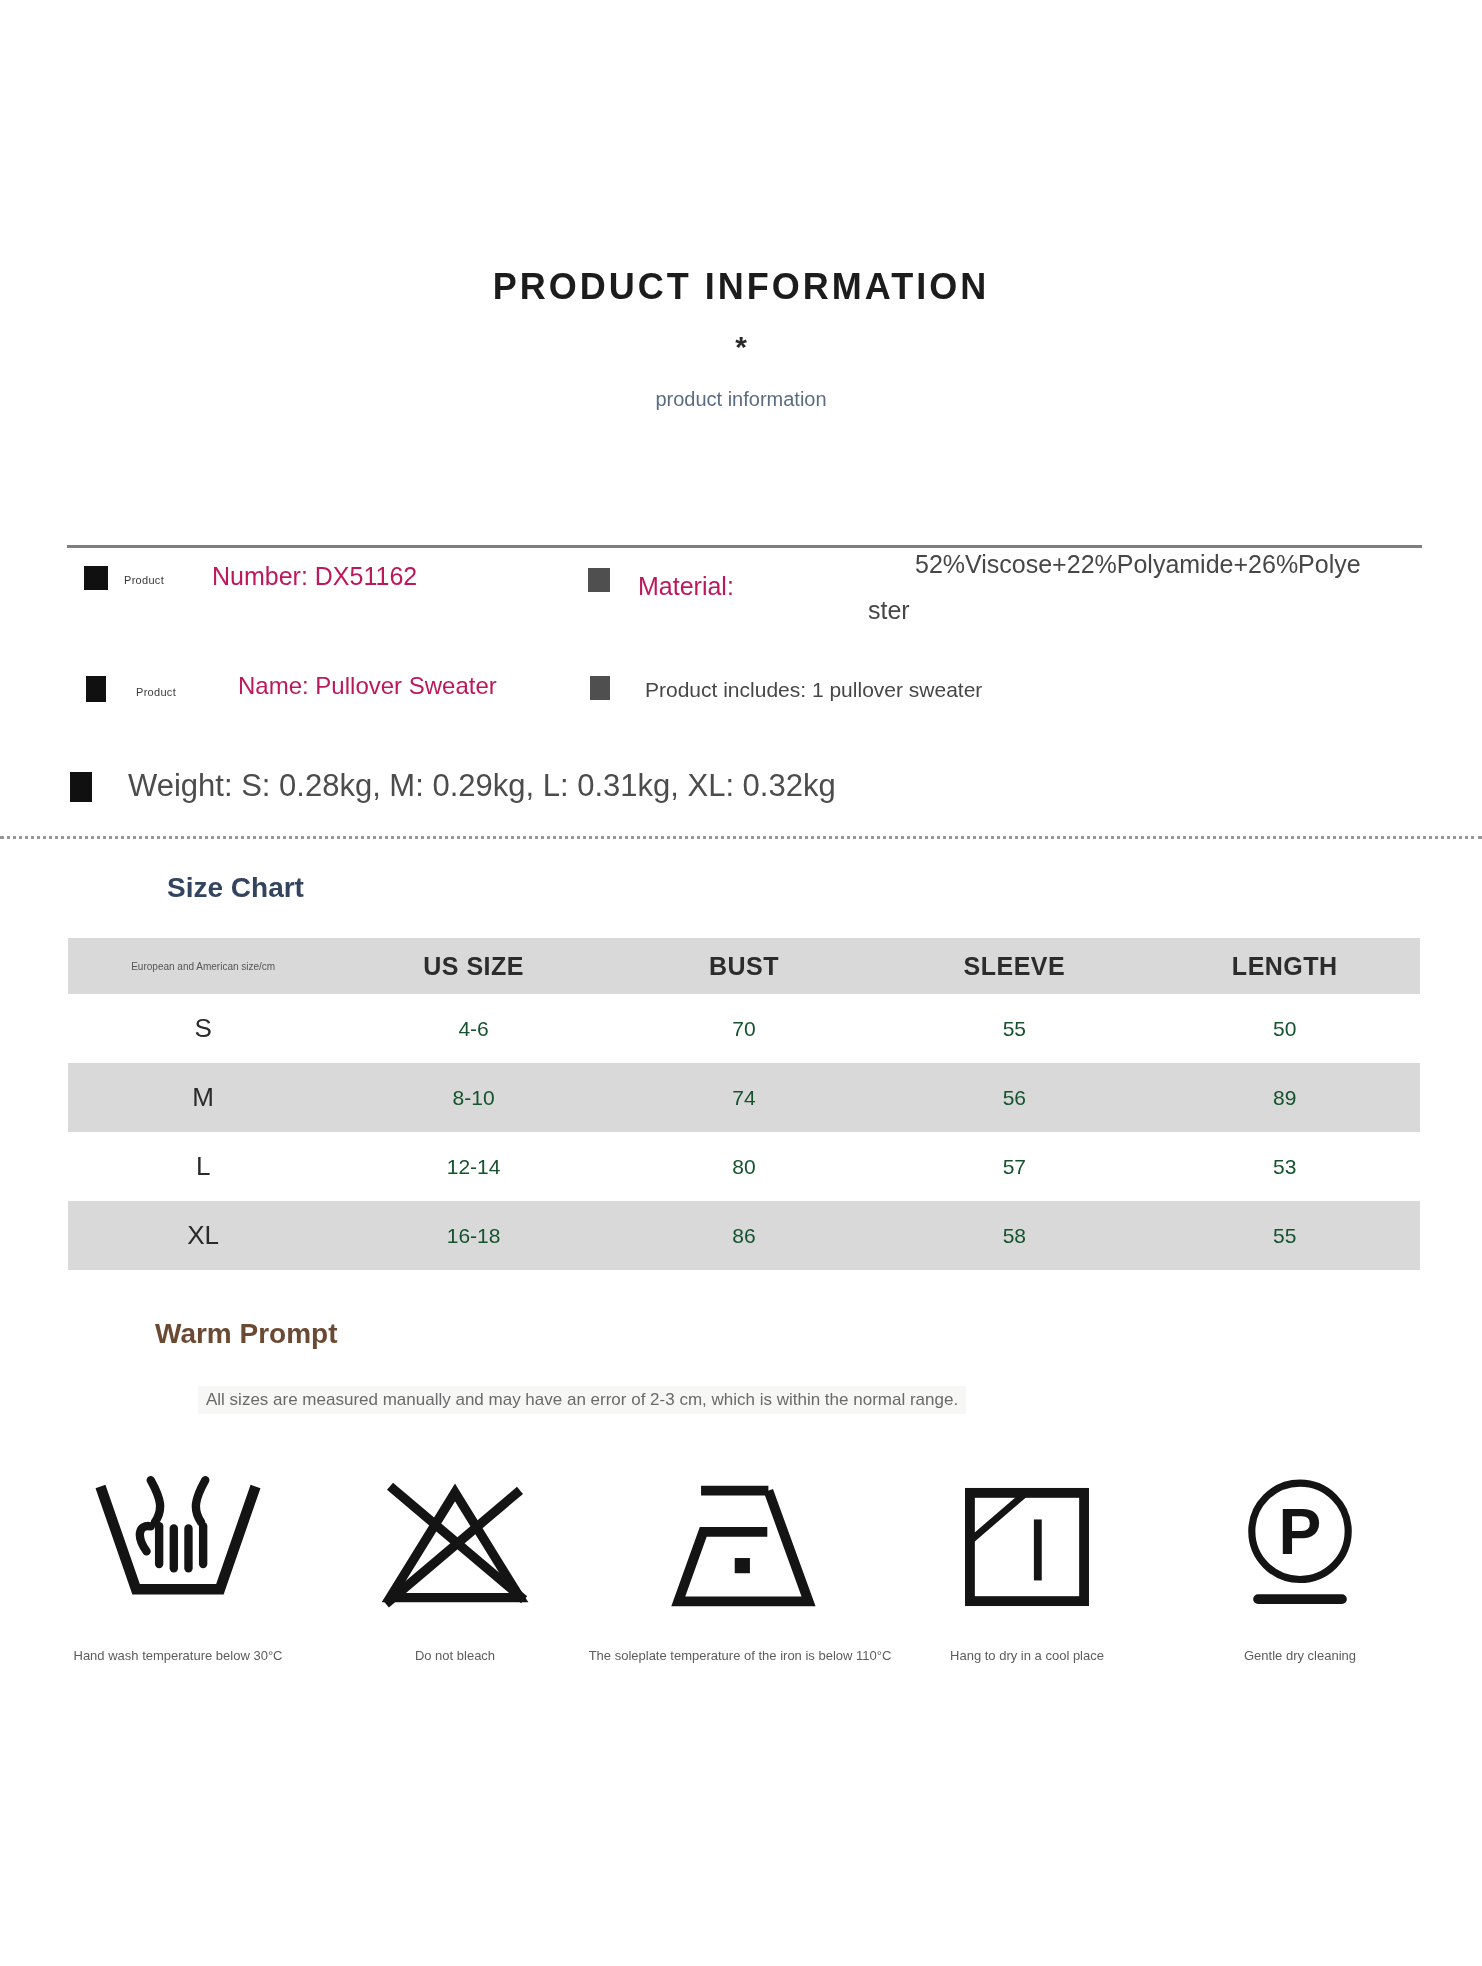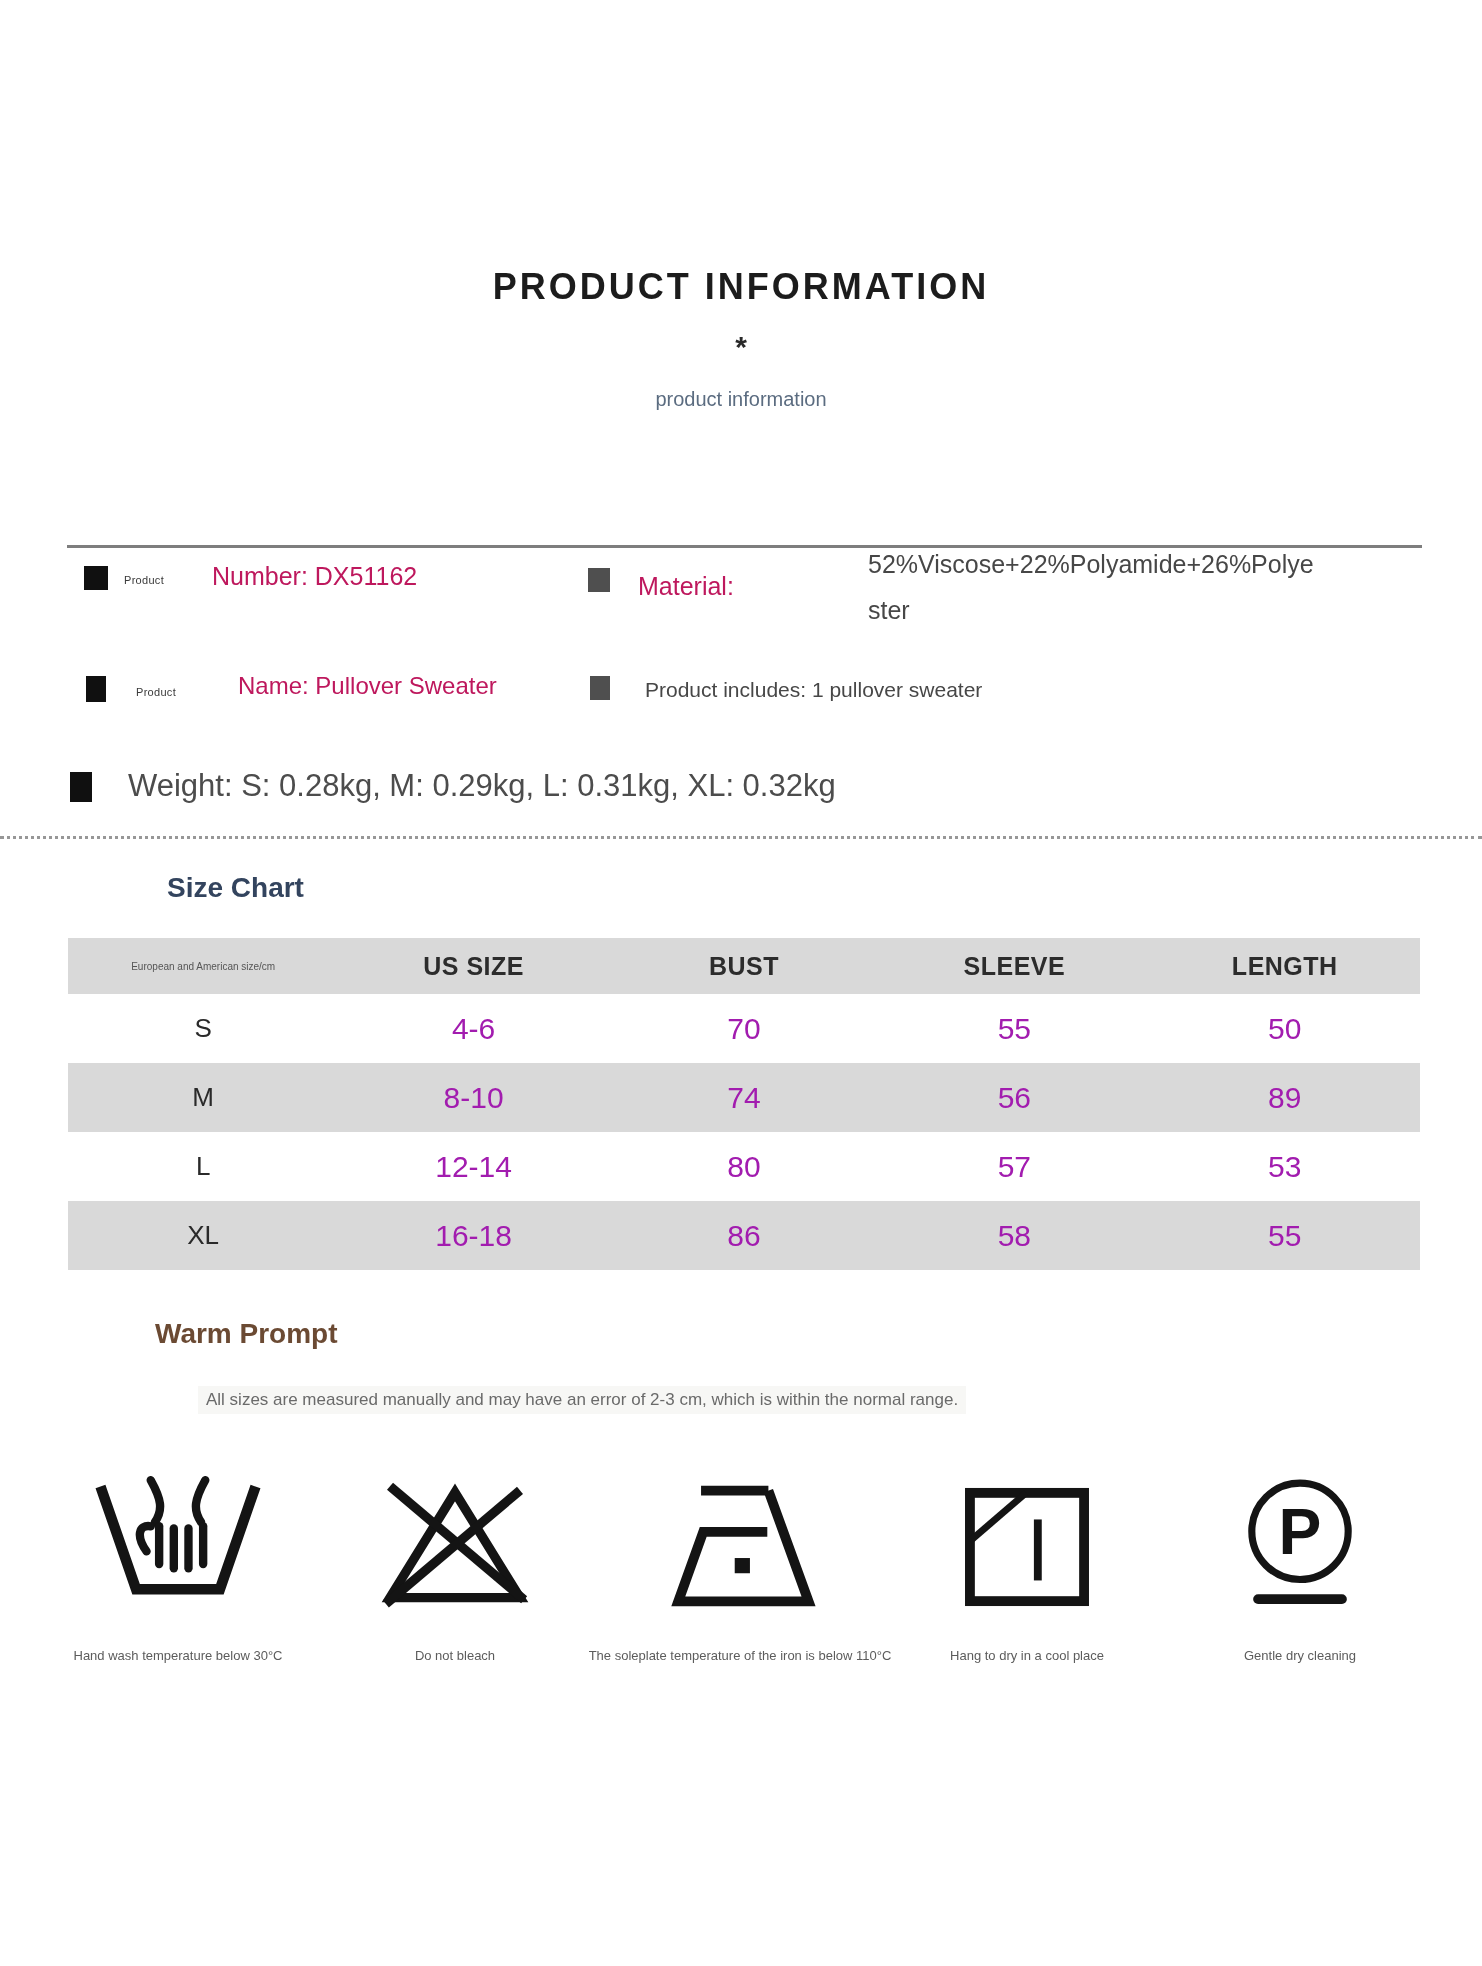--- a/index.html
+++ b/index.html
@@ -35,21 +35,21 @@
 
   .table { position:absolute; top:938px; left:68px; width:1352px; }
   .tr { display:grid; grid-template-columns:20% 20% 20% 20% 20%; align-items:center; }
   .tr.head { height:56px; background:#d9d9d9; }
   .tr.band { height:69px; background:#d9d9d9; }
   .tr.plain { height:69px; background:#ffffff; }
   .th, .td { text-align:center; }
   .th { font-size:25px; font-weight:700; color:#2c2c2c; letter-spacing:0.5px; }
   .th.first { font-size:10px; font-weight:400; color:#555555; letter-spacing:0; }
   .td.size-col { font-size:26px; color:#2a2a2a; font-weight:500; }
-  .td { font-size:30px; color:#a21caf; }
+  .td { font-size:21px; color:#14532d; }
 
   .prompt-note { position:absolute; top:1386px; left:198px; font-size:17px; color:#6a6a6a;
                  background:#f7f7f5; padding:4px 8px; white-space:nowrap; }
 
   
   .care-icon { position:absolute; }
   .care-label { position:absolute; top:1648px; width:340px; text-align:center;
                 font-size:13px; color:#5c5c5c; }
   .care-label.small { font-size:13px; }
   svg .stroke { fill:none; stroke:#141414; }
@@ -63,21 +63,21 @@
   <div class="star">*</div>
   <div class="subtitle">product information</div>
 
   <div class="divider-solid"></div>
 
   <div class="bullet" style="left:84px; top:566px; width:24px; height:24px;"></div>
   <div class="tiny-label" style="left:124px; top:574px;">Product</div>
   <div class="spec-text" style="left:212px; top:562px;">Number: DX51162</div>
   <div class="bullet gray" style="left:588px; top:568px; width:22px; height:24px;"></div>
   <div class="spec-text" style="left:638px; top:544px;margin-top:28px;">Material:</div>
-  <div class="material-value" style="left:868px; top:550px;">52%Viscose+22%Polyamide+26%Polye</div>
+  <div class="material-value" style="left:915px; top:550px;">52%Viscose+22%Polyamide+26%Polye</div>
   <div class="material-value" style="left:868px; top:596px;">ster</div>
 
   <div class="bullet" style="left:86px; top:676px; width:20px; height:26px;"></div>
   <div class="tiny-label" style="left:136px; top:686px;">Product</div>
   <div class="spec-text" style="left:238px; top:672px; font-size:24px;">Name: Pullover Sweater</div>
   <div class="bullet gray" style="left:590px; top:676px; width:20px; height:24px;"></div>
   <div class="spec-text smaller" style="left:645px; top:678px;">Product includes: 1 pullover sweater</div>
 
   <div class="bullet" style="left:70px; top:772px; width:22px; height:30px;"></div>
   <div class="weight-text" style="left:128px; top:768px;">Weight: S: 0.28kg, M: 0.29kg, L: 0.31kg, XL: 0.32kg</div>

